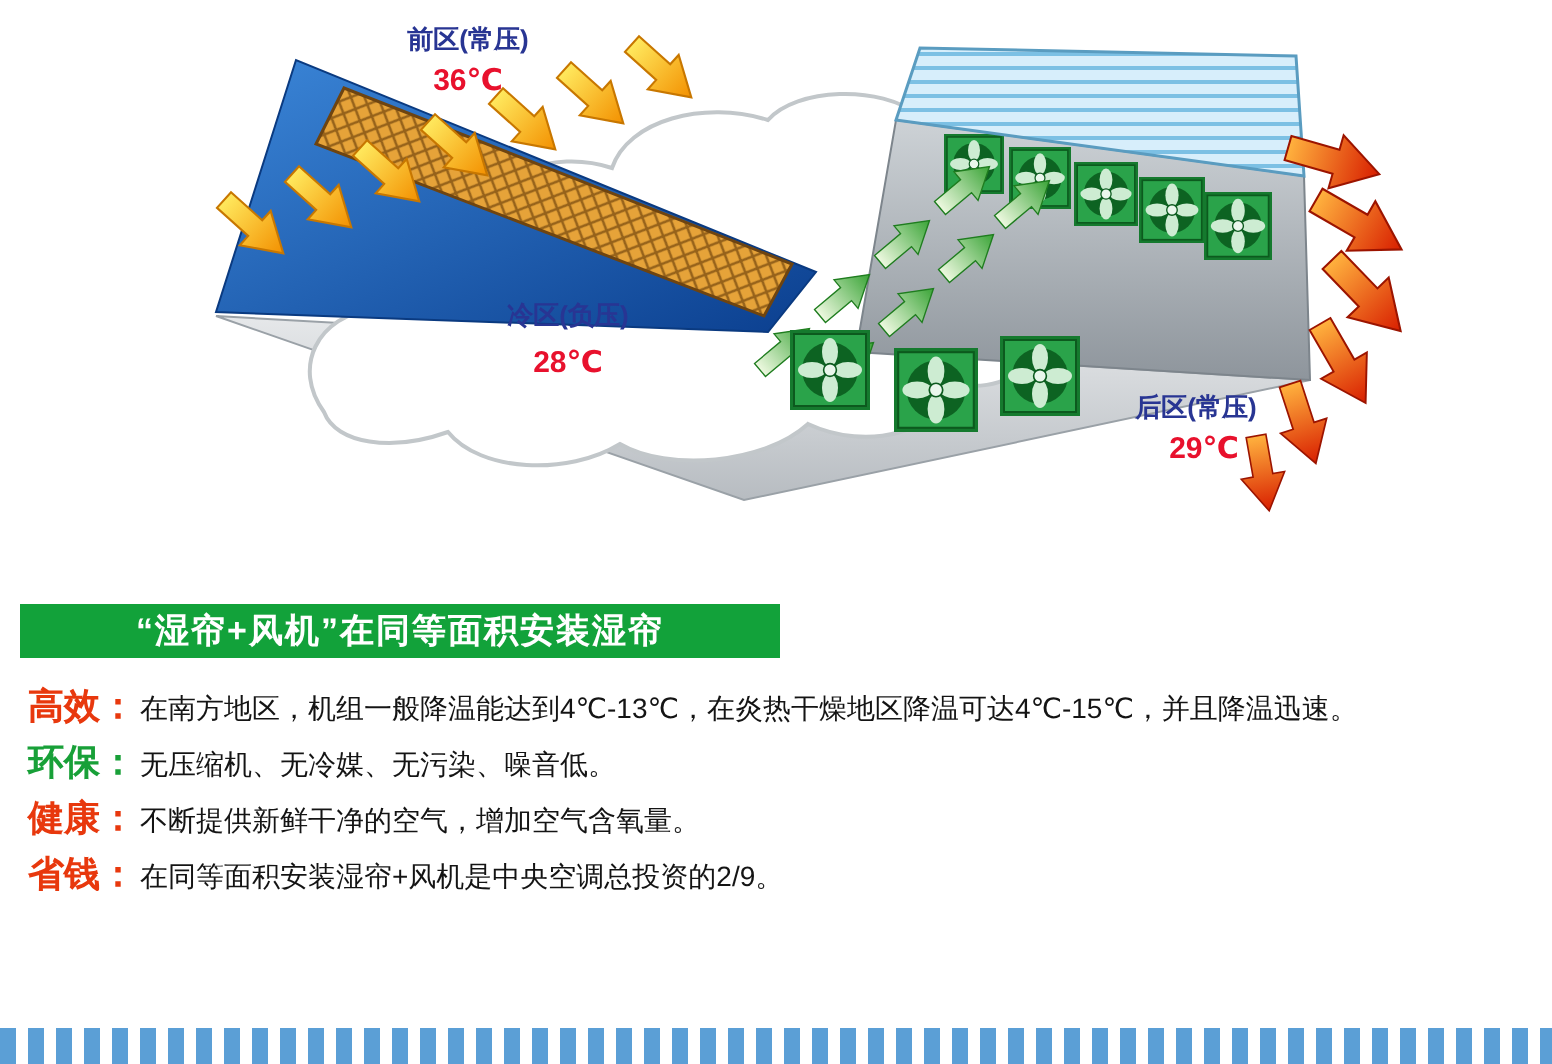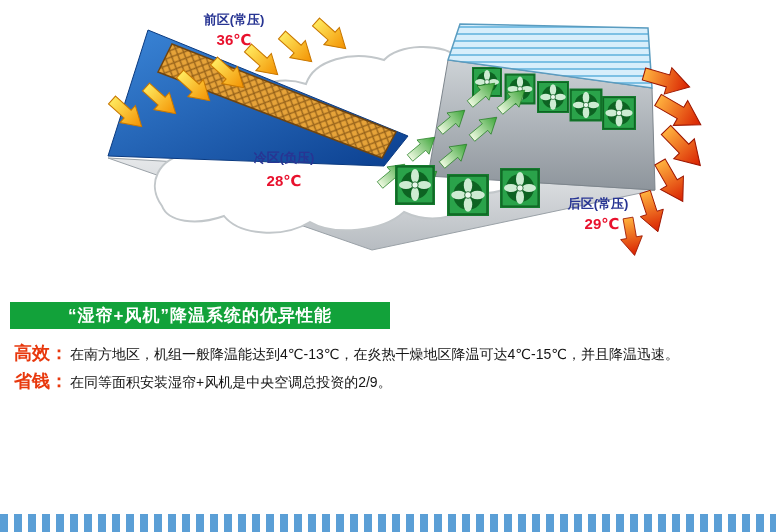--- a/index.html
+++ b/index.html
@@ -142,26 +142,32 @@
     <text x="234" y="45" text-anchor="middle" font-size="15" font-weight="bold" fill="#e8112d">36℃</text>
 
     <text x="284" y="162" text-anchor="middle" font-size="13" font-weight="bold" fill="#283593">冷区(负压)</text>
     <text x="284" y="186" text-anchor="middle" font-size="15" font-weight="bold" fill="#e8112d">28℃</text>
 
     <text x="598" y="208" text-anchor="middle" font-size="13" font-weight="bold" fill="#283593">后区(常压)</text>
     <text x="602" y="229" text-anchor="middle" font-size="15" font-weight="bold" fill="#e8112d">29℃</text>
   </svg>
 
   <div class="banner" style="background-color: rgb(18, 162, 58);">
-    <span>“湿帘+风机”降温系统的优异性能</span>
+    <span>“湿帘+风机”在同等面积安装湿帘</span>
   </div>
 
   <div class="features">
     <div class="frow">
       <span class="flabel" style="color: rgb(232, 56, 13);">高效：</span><span class="ftext">在南方地区，机组一般降温能达到4℃-13℃，在炎热干燥地区降温可达4℃-15℃，并且降温迅速。</span>
+    </div>
+    <div class="frow">
+      <span class="flabel" style="color: rgb(24, 160, 56);">环保：</span><span class="ftext">无压缩机、无冷媒、无污染、噪音低。</span>
+    </div>
+    <div class="frow">
+      <span class="flabel" style="color: rgb(232, 56, 13);">健康：</span><span class="ftext">不断提供新鲜干净的空气，增加空气含氧量。</span>
     </div>
     <div class="frow">
       <span class="flabel" style="color: rgb(232, 56, 13);">省钱：</span><span class="ftext">在同等面积安装湿帘+风机是中央空调总投资的2/9。</span>
     </div>
   </div>
 
   <div class="stripes"></div>
 </div>
 
 </body></html>

